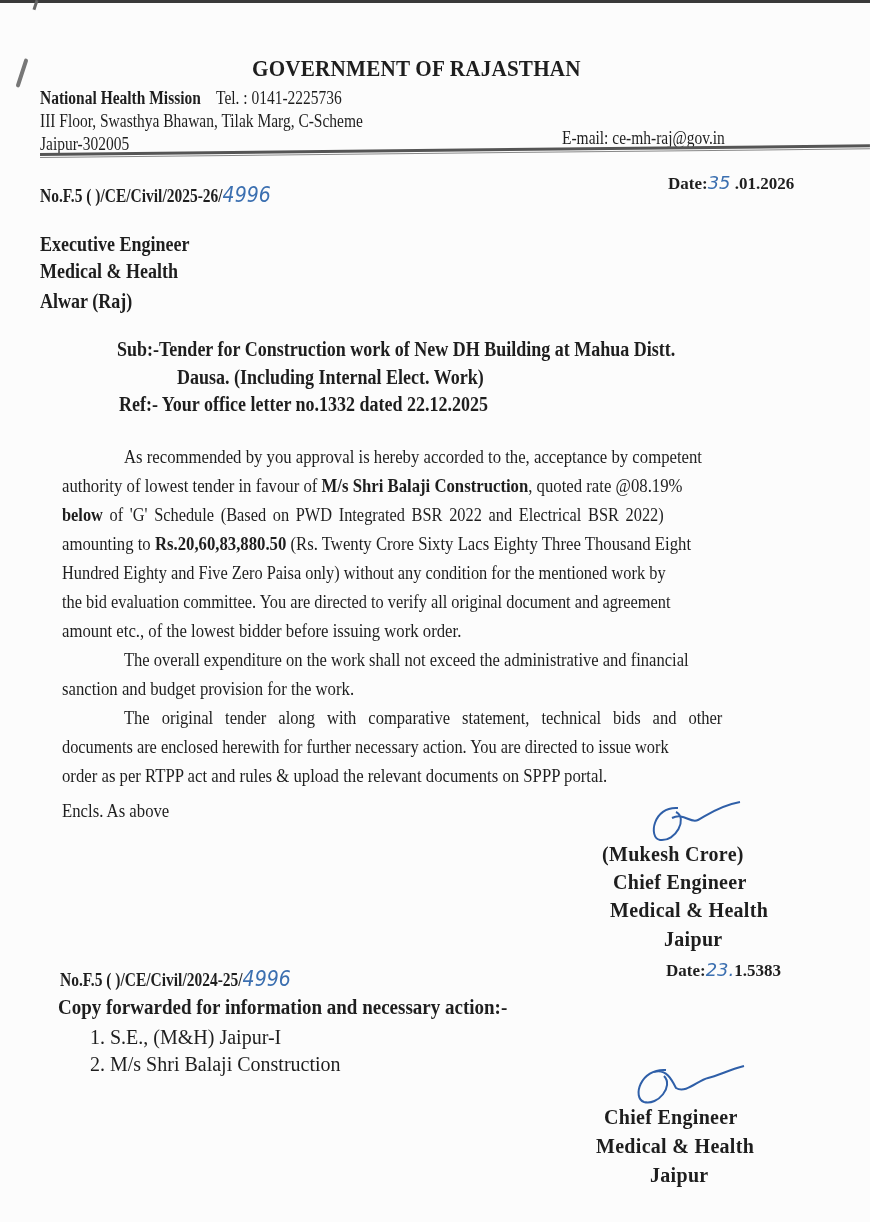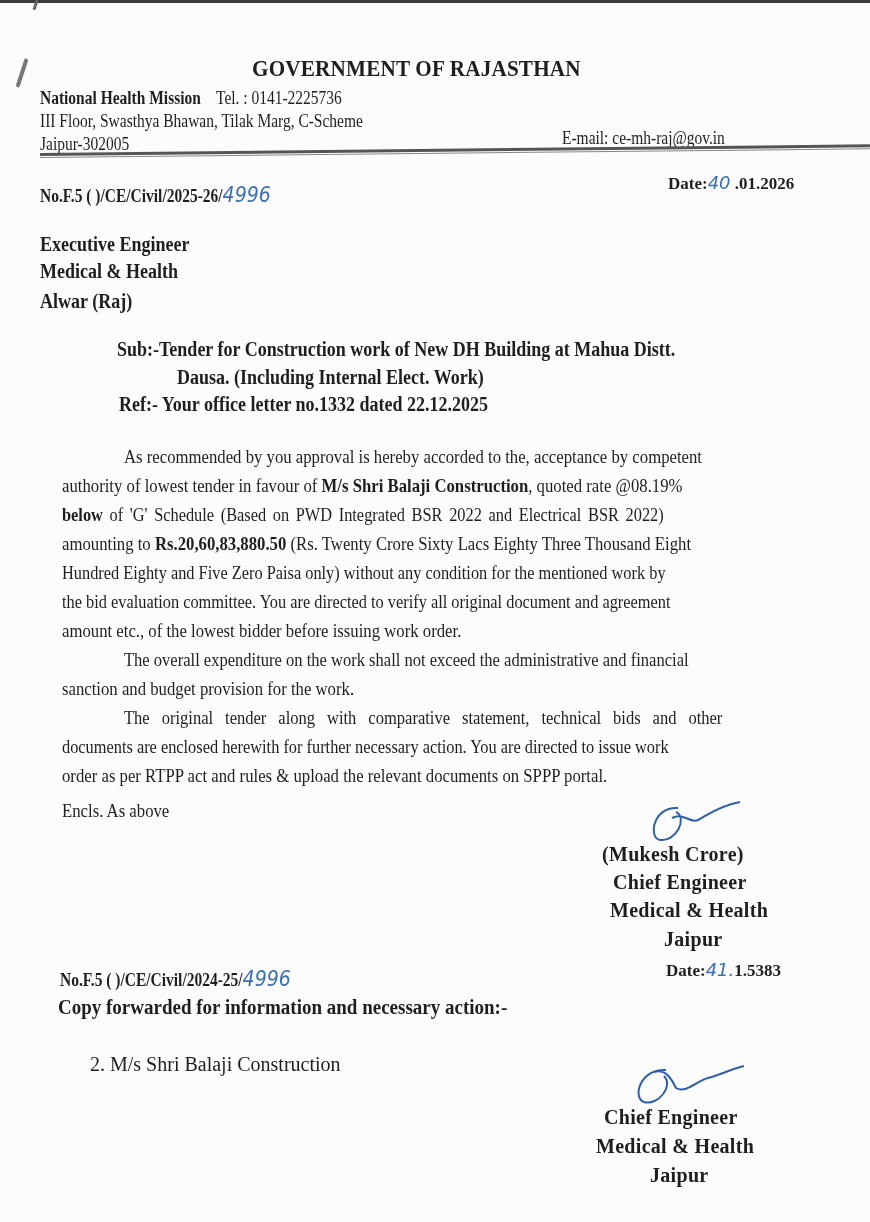--- a/index.html
+++ b/index.html
@@ -50,21 +50,21 @@
   <div class="abs hdr" style="left:40px; top:111px;">III Floor, Swasthya Bhawan, Tilak Marg, C-Scheme</div>
   <div class="abs hdr" style="left:40px; top:134px;">Jaipur-302005</div>
   <div class="abs hdr" style="left:562px; top:128px;">E-mail: ce-mh-raj@gov.in</div>
   <div class="rule rule1"></div>
   <div class="rule rule2"></div>
 
   <div class="abs ref" style="left:40px; top:182px;">
     <span>No.F.5 (    )/CE/Civil/2025-26/</span><span class="hand hand-lg">4996</span>
   </div>
   <div class="abs date" style="left:668px; top:172px;">
-    <span>Date:</span><span class="hand" style="font-size:18px;">40</span><span> .01.2026</span>
+    <span>Date:</span><span class="hand" style="font-size:18px;">35</span><span> .01.2026</span>
   </div>
 
   <div class="abs addr" style="left:40px; top:233px;">Executive Engineer</div>
   <div class="abs addr" style="left:40px; top:260px;">Medical &amp; Health</div>
   <div class="abs addr" style="left:40px; top:290px;">Alwar (Raj)</div>
 
   <div class="abs sub" style="left:117px; top:338px;">Sub:-Tender for Construction work of New DH Building at Mahua Distt.</div>
   <div class="abs sub" style="left:177px; top:366px;">Dausa. (Including Internal Elect. Work)</div>
   <div class="abs sub" style="left:119px; top:393px;">Ref:- Your office letter no.1332 dated 22.12.2025</div>
 
@@ -92,27 +92,28 @@
   <div class="abs body-line" style="left:62px; top:800px; transform:scaleX(0.88);">Encls. As above</div>
 
   <svg class="sig" style="left:648px; top:798px;" width="100" height="50">
     <path d="M30 10 C 5 8, 0 40, 12 42 C 28 44, 40 20, 28 14 M24 20 C 36 14, 42 26, 50 22 C 58 18, 70 8, 92 4" fill="none" stroke="#2f5fa8" stroke-width="2"></path>
   </svg>
   <div class="abs sig-block" style="left:602px; top:843px;">(Mukesh Crore)</div>
   <div class="abs sig-block" style="left:613px; top:871px;">Chief  Engineer</div>
   <div class="abs sig-block" style="left:610px; top:899px;">Medical &amp; Health</div>
   <div class="abs sig-block" style="left:664px; top:928px;">Jaipur</div>
   <div class="abs date" style="left:666px; top:959px;">
-    <span>Date:</span><span class="hand" style="font-size:18px;">41.</span><span>1.5383</span>
+    <span>Date:</span><span class="hand" style="font-size:18px;">23.</span><span>1.5383</span>
   </div>
 
   <div class="abs ref" style="left:60px; top:966px;">
     <span>No.F.5 (    )/CE/Civil/2024-25/</span><span class="hand hand-lg">4996</span>
   </div>
   <div class="abs copy-head" style="left:58px; top:996px;">Copy forwarded for information and necessary action:-</div>
+  <div class="abs list-item" style="left:90px; top:1026px;">1.  S.E., (M&amp;H) Jaipur-I</div>
   <div class="abs list-item" style="left:90px; top:1053px;">2.  M/s Shri Balaji Construction</div>
 
   <svg class="sig" style="left:632px; top:1060px;" width="120" height="50">
     <path d="M34 10 C 8 8, 0 38, 12 42 C 26 46, 42 26, 32 16 M22 12 C 34 8, 40 20, 44 28 C 54 34, 66 20, 76 18 C 86 16, 96 10, 112 6" fill="none" stroke="#2f5fa8" stroke-width="2"></path>
   </svg>
   <div class="abs sig-block" style="left:604px; top:1106px;">Chief Engineer</div>
   <div class="abs sig-block" style="left:596px; top:1135px;">Medical &amp; Health</div>
   <div class="abs sig-block" style="left:650px; top:1164px;">Jaipur</div>
 </div>
 

